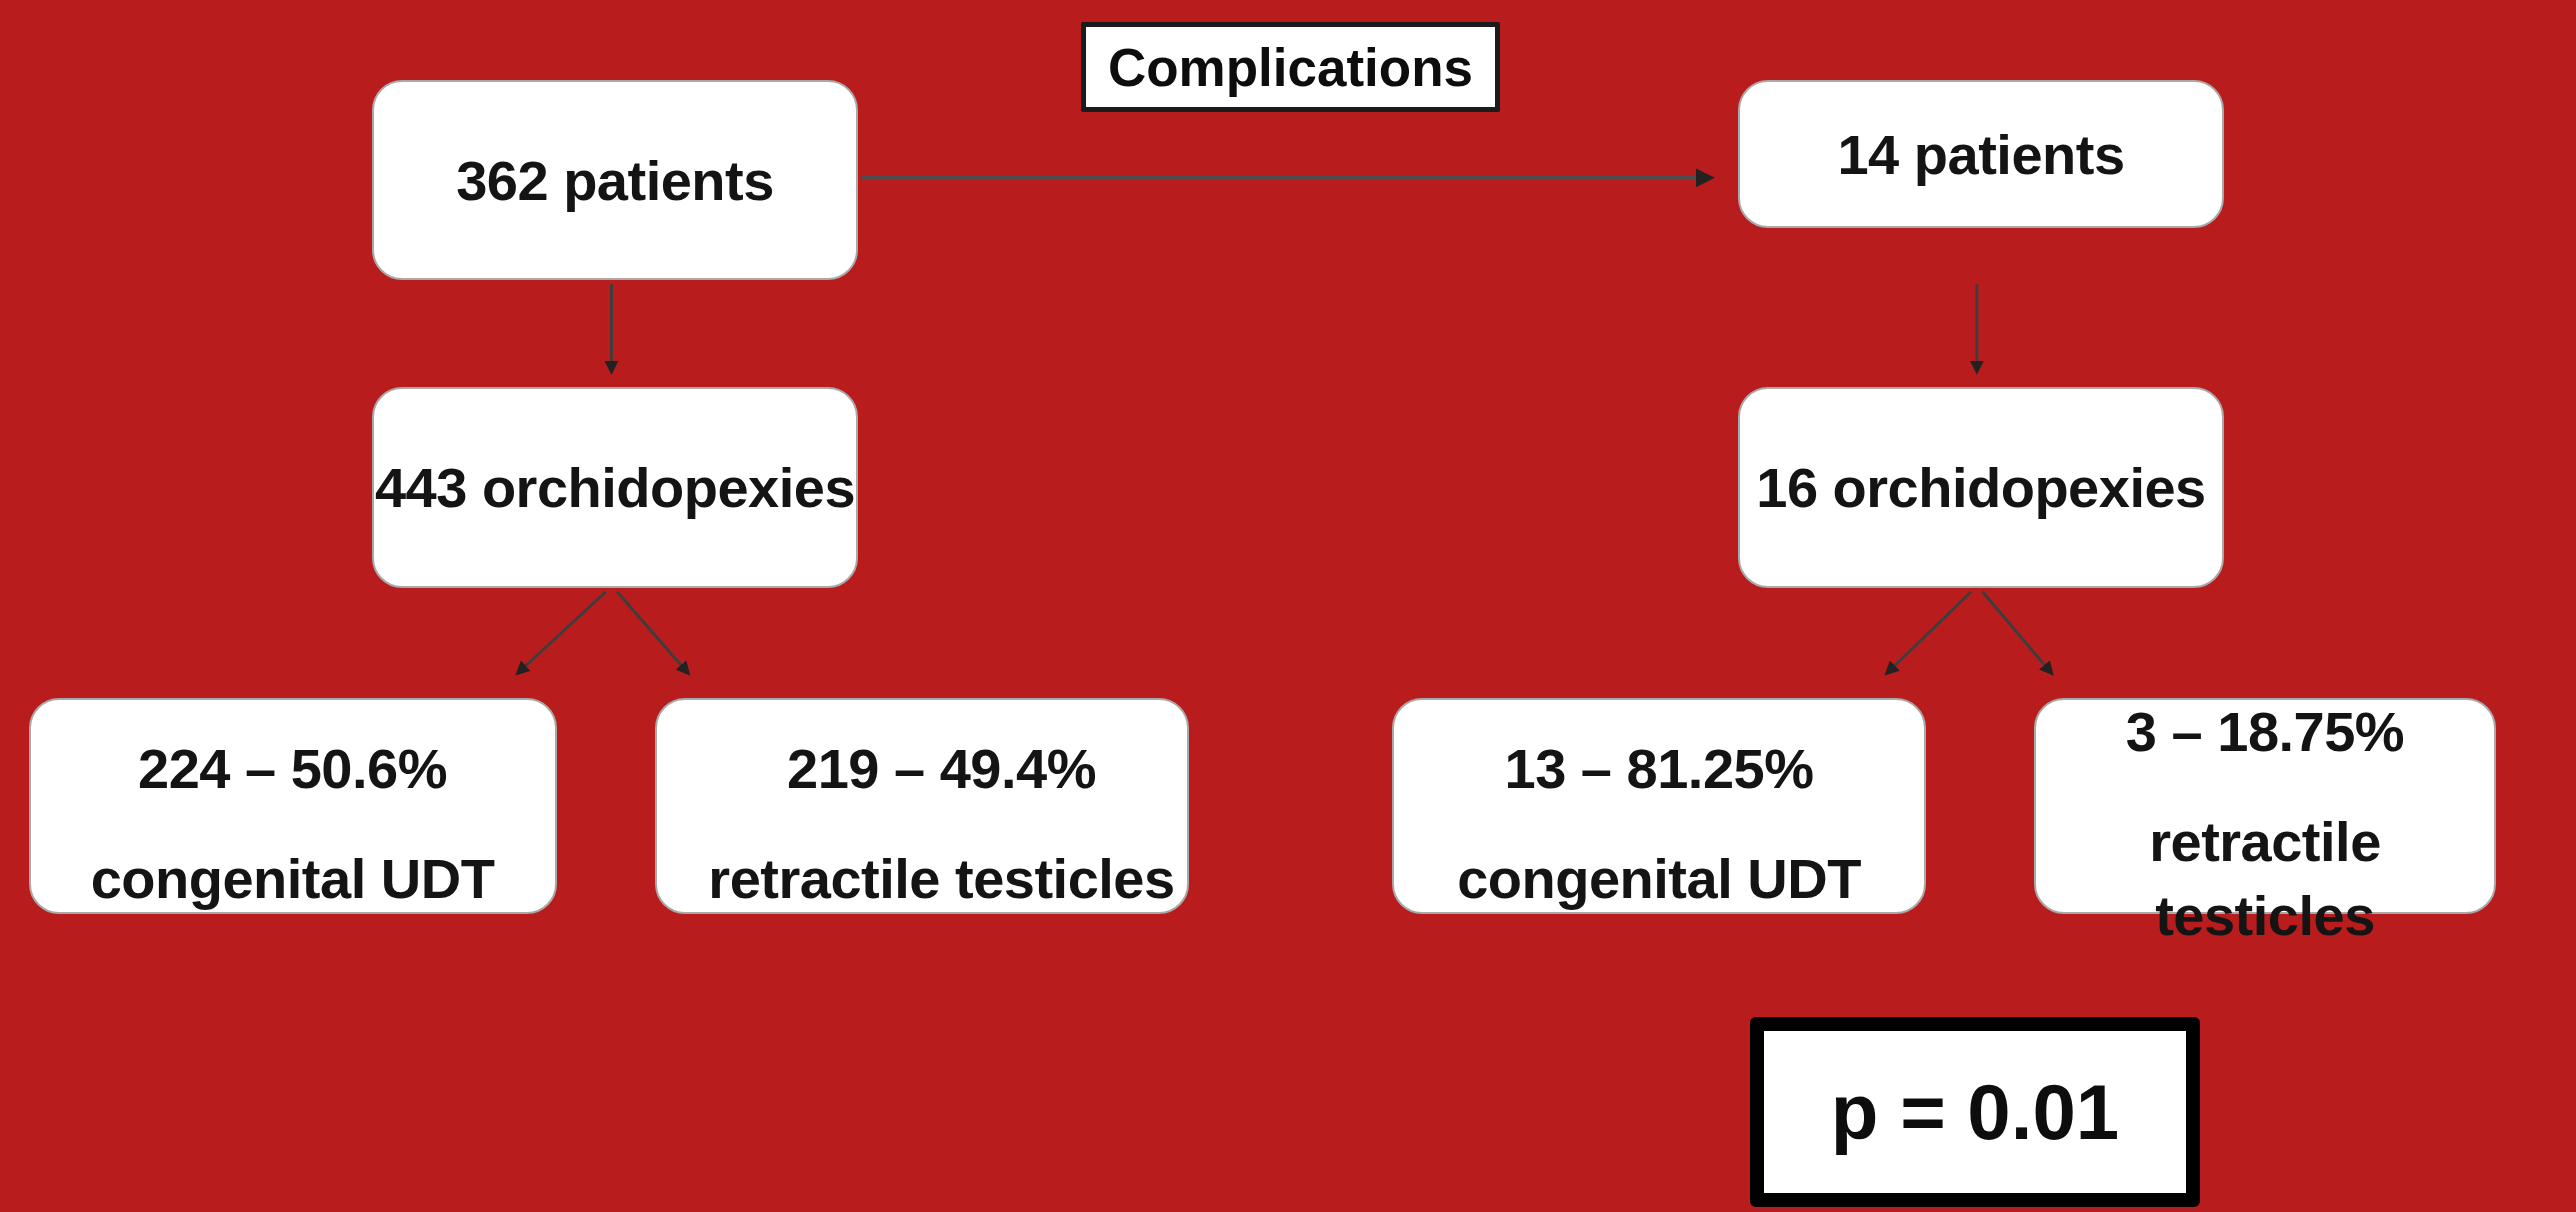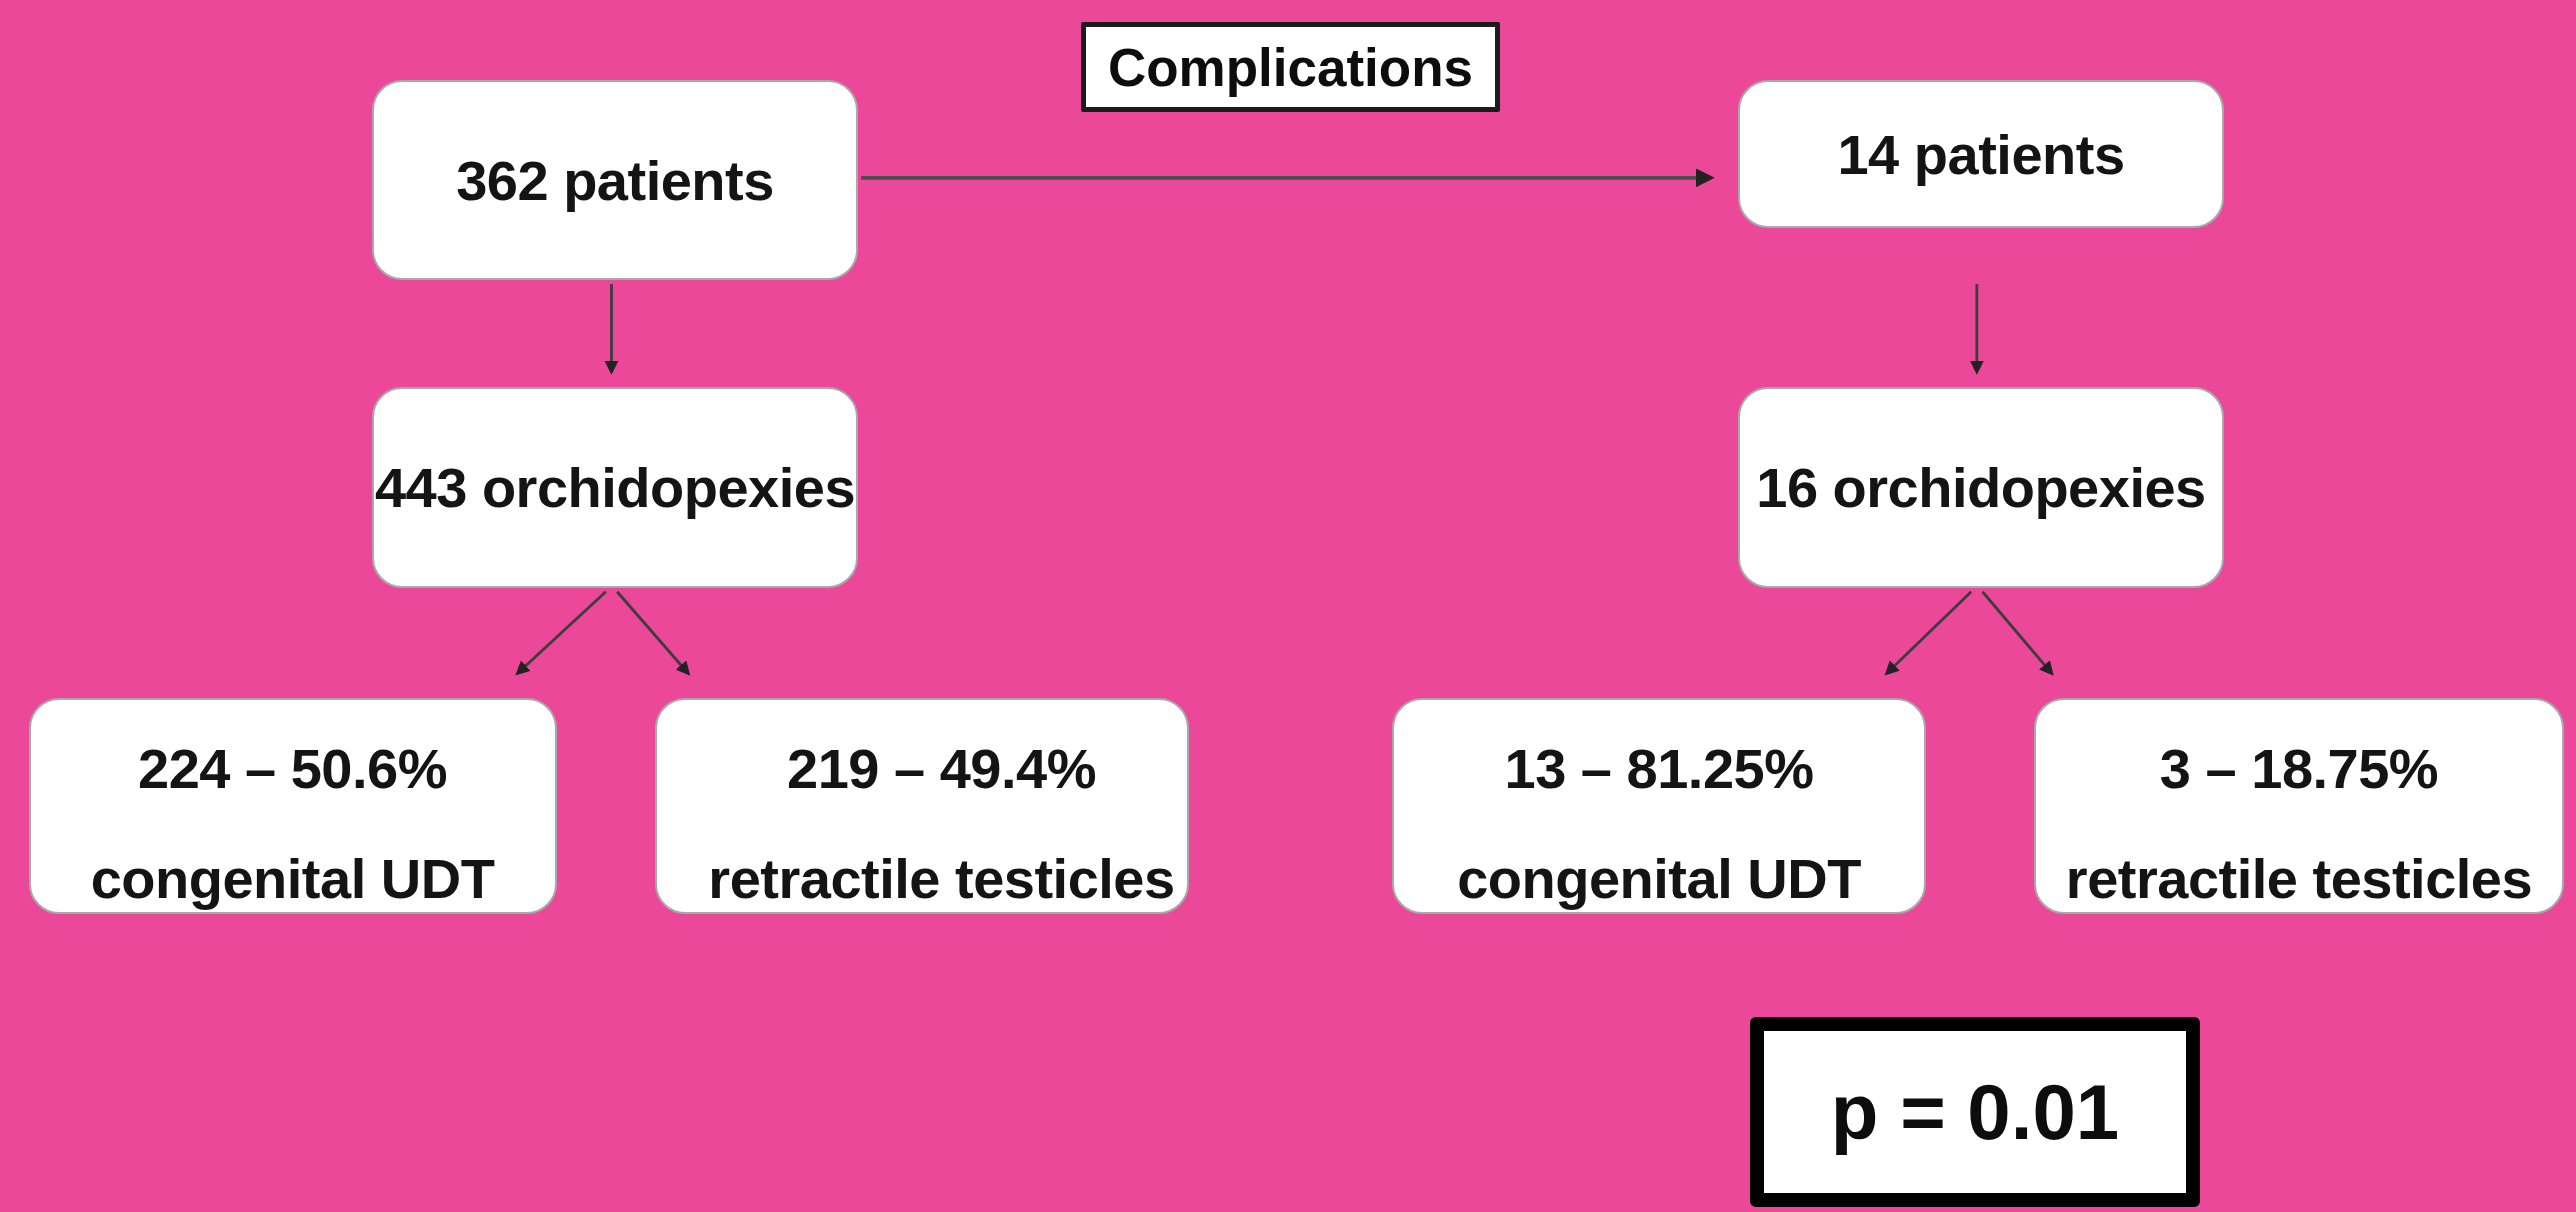--- a/index.html
+++ b/index.html
@@ -5,21 +5,21 @@
   * { box-sizing: border-box; margin: 0; padding: 0; }
   html, body { background: #ffffff; }
   body {
     width: 2576px; height: 1213px;
     font-family: "Liberation Sans", sans-serif;
     color: #111111;
   }
   .canvas {
     position: relative;
     width: 2576px; height: 1213px;
-    background: #ec4899;
+    background: #b91c1c;
     overflow: hidden;
   }
   .wires { position: absolute; left: 0; top: 0; width: 2576px; height: 1213px; }
   .wire { stroke: #3d3d3d; stroke-width: 3; fill: none; }
   .wire.thick { stroke: #4d4d4d; stroke-width: 4; }
   .node {
     position: absolute;
     display: flex; align-items: center; justify-content: center;
     text-align: center;
     background: #ffffff;
@@ -105,21 +105,21 @@
     <span>16 orchidopexies</span>
   </div>
 
   <div class="node box" style="left:1392px; top:698px; width:534px; height:216px;">
     <div class="lines">
       <div>13 – 81.25%</div>
       <div>congenital UDT</div>
     </div>
   </div>
 
-  <div class="node box" style="left:2034px; top:698px; width:530px; height:216px;">
+  <div class="node box" style="left:2034px; top:698px; width:462px; height:216px;">
     <div class="lines">
       <div>3 – 18.75%</div>
       <div>retractile testicles</div>
     </div>
   </div>
 
   <div class="node p-box" style="left:1750px; top:1017px; width:450px; height:190px;">
     <span>p = 0.01</span>
   </div>
 

